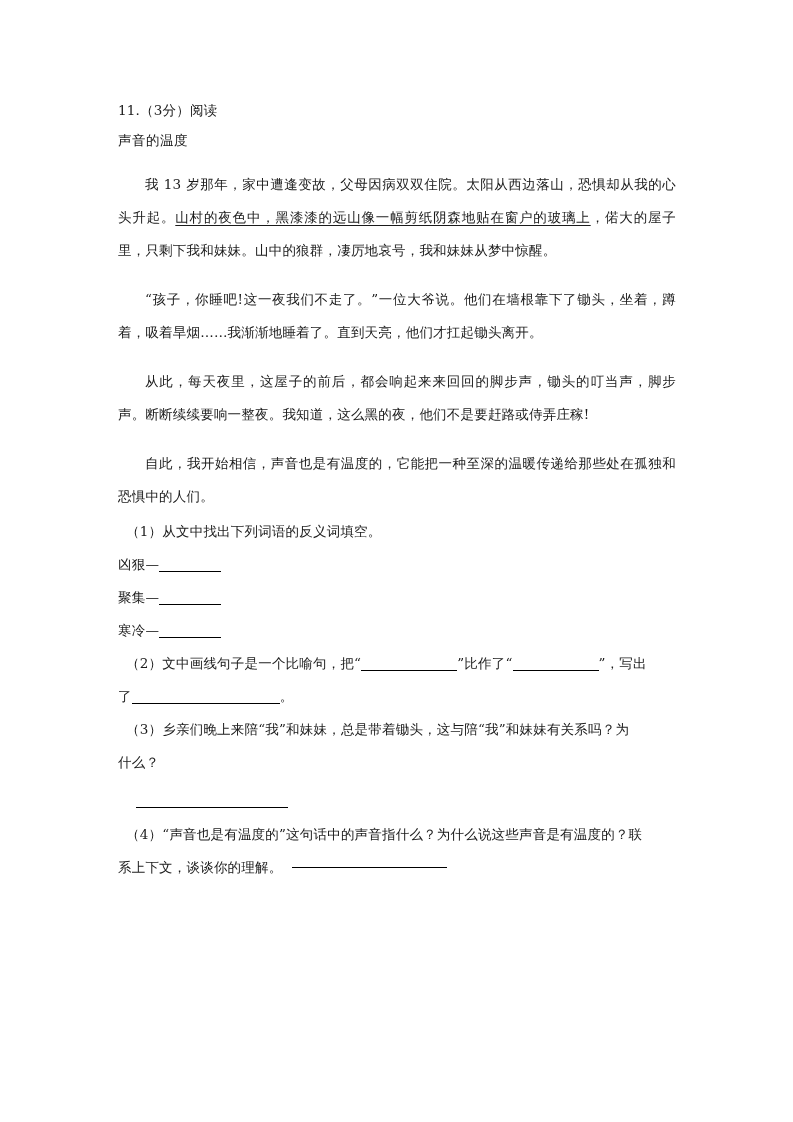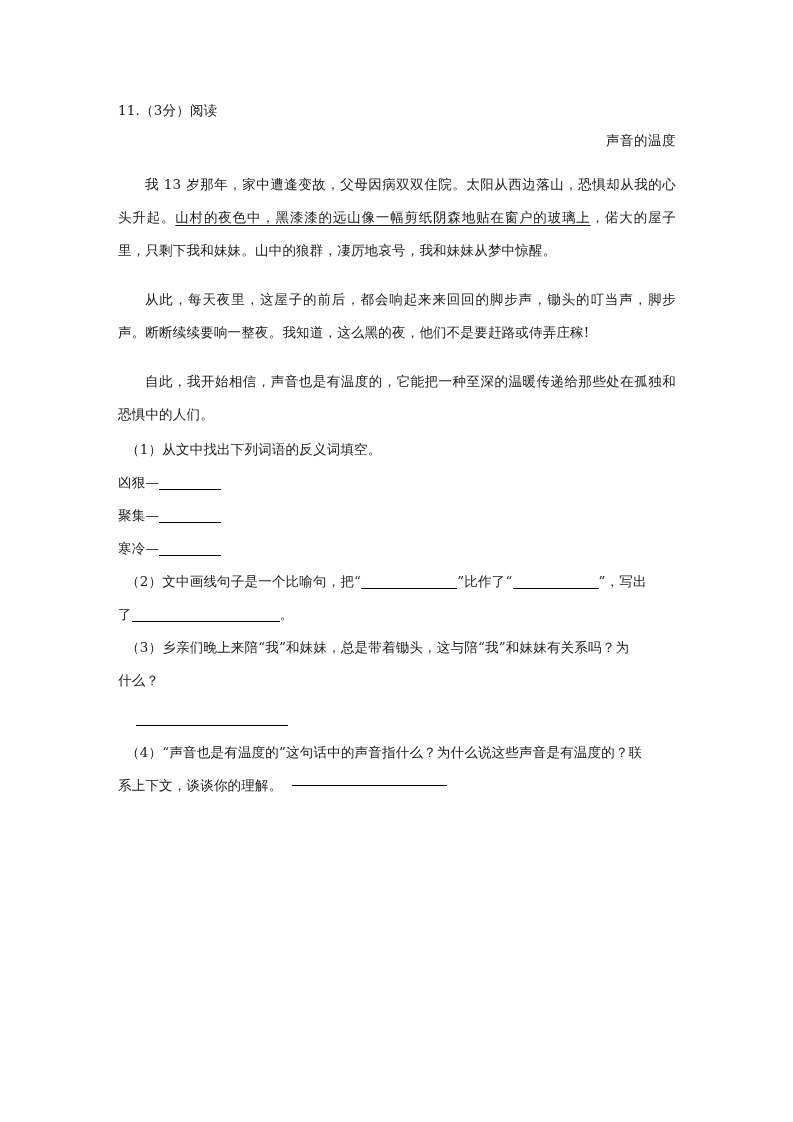--- a/index.html
+++ b/index.html
@@ -25,21 +25,21 @@
     top: 100px;
     width: 558px;
   }
   .q-head {
     font-size: 13.5px;
     line-height: 1.5;
     margin: 0 0 10px 0;
     letter-spacing: 0.2px;
   }
   .article-title {
-    text-align: right;
+    text-align: left;
     font-size: 13.5px;
     line-height: 1.6;
     margin: 0 0 12px 0;
     letter-spacing: 0.5px;
   }
   p.body-para {
     font-size: 13.5px;
     line-height: 33px;
     margin: 16px 0 2px 0;
     text-indent: 2em;
@@ -101,20 +101,21 @@
 <div class="page">
   <div class="content">
 
     <p class="q-head">11.（3分）阅读</p>
 
     <div class="article-title">声音的温度</div>
 
     <p class="body-para"><span>我 13 岁那年，家中遭逢变故，父母因病双双住院。太阳从西边落山，恐惧却从我的心头升起。</span><span class="underlined">山村的夜色中，黑漆漆的远山像一幅剪纸阴森地贴在窗户的玻璃上</span><span>，偌大的屋子里，只剩下我和妹妹。山中的狼群，凄厉地哀号，我和妹妹从梦中惊醒。</span></p>
 
 
+    <p class="body-para">“孩子，你睡吧!这一夜我们不走了。”一位大爷说。他们在墙根靠下了锄头，坐着，蹲着，吸着旱烟……我渐渐地睡着了。直到天亮，他们才扛起锄头离开。</p>
 
 
     <p class="body-para">从此，每天夜里，这屋子的前后，都会响起来来回回的脚步声，锄头的叮当声，脚步声。断断续续要响一整夜。我知道，这么黑的夜，他们不是要赶路或侍弄庄稼!</p>
 
     <p class="body-para">自此，我开始相信，声音也是有温度的，它能把一种至深的温暖传递给那些处在孤独和恐惧中的人们。</p>
 
     <p class="question indent-half">（1）从文中找出下列词语的反义词填空。</p>
 
     <div class="fill-row"><span>凶狠—</span><span class="blank blank-short"></span></div>
 

